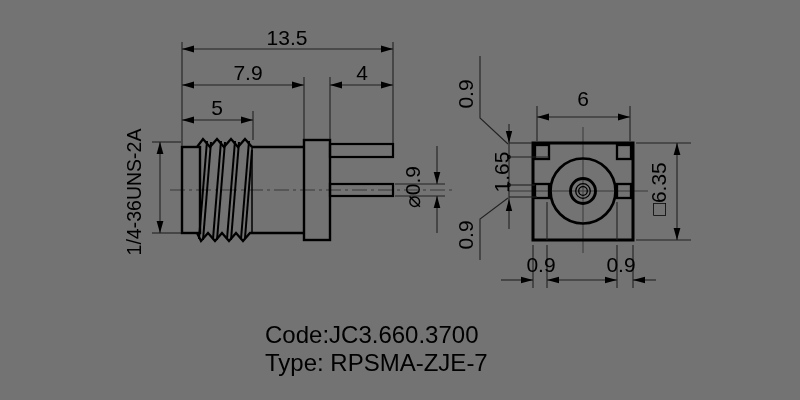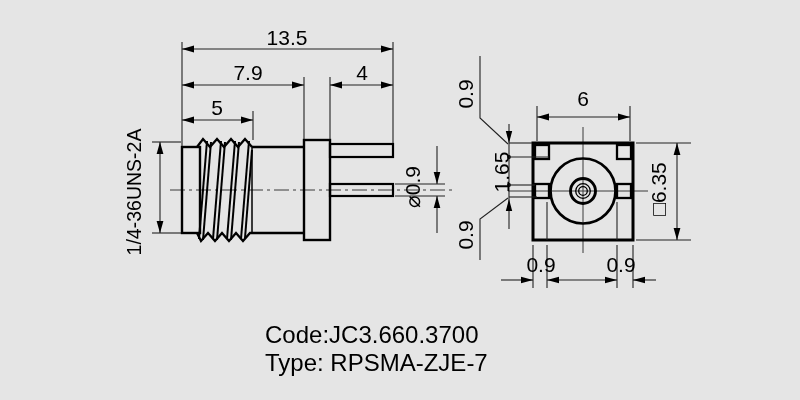--- a/index.html
+++ b/index.html
@@ -1,20 +1,20 @@
 <!DOCTYPE html>
 <html><head>
 <meta charset="utf-8">
 <style>
   html, body { margin: 0; padding: 0; background: #ffffff; }
   .canvas {
     position: relative;
     width: 800px;
     height: 400px;
-    background: #e5e5e5;
+    background: #737373;
     font-family: "Liberation Sans", "DejaVu Sans", sans-serif;
     overflow: hidden;
   }
   svg { display: block; }
   text {
     font-family: "Liberation Sans", "DejaVu Sans", sans-serif;
     fill: #000000;
   }
   .dim-text { font-size: 21px; }
   .thread-text { font-size: 19.5px; }

